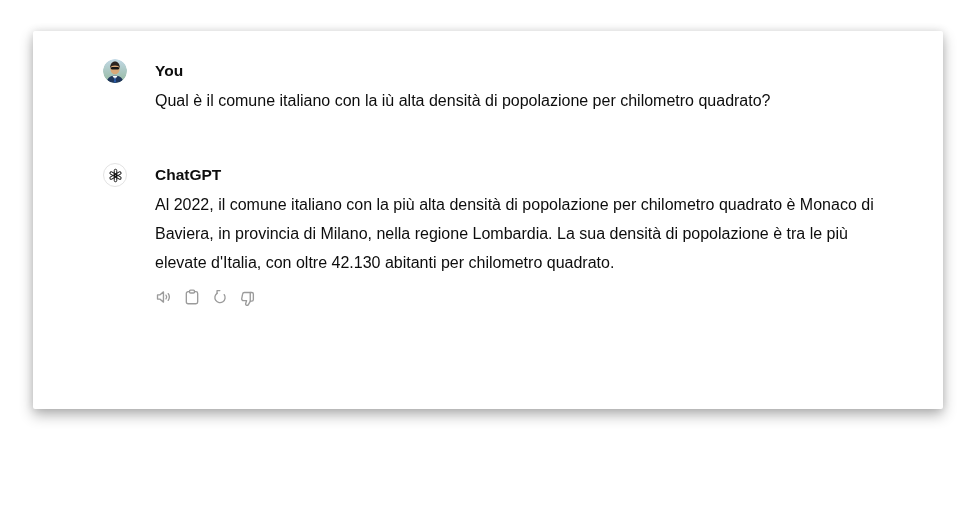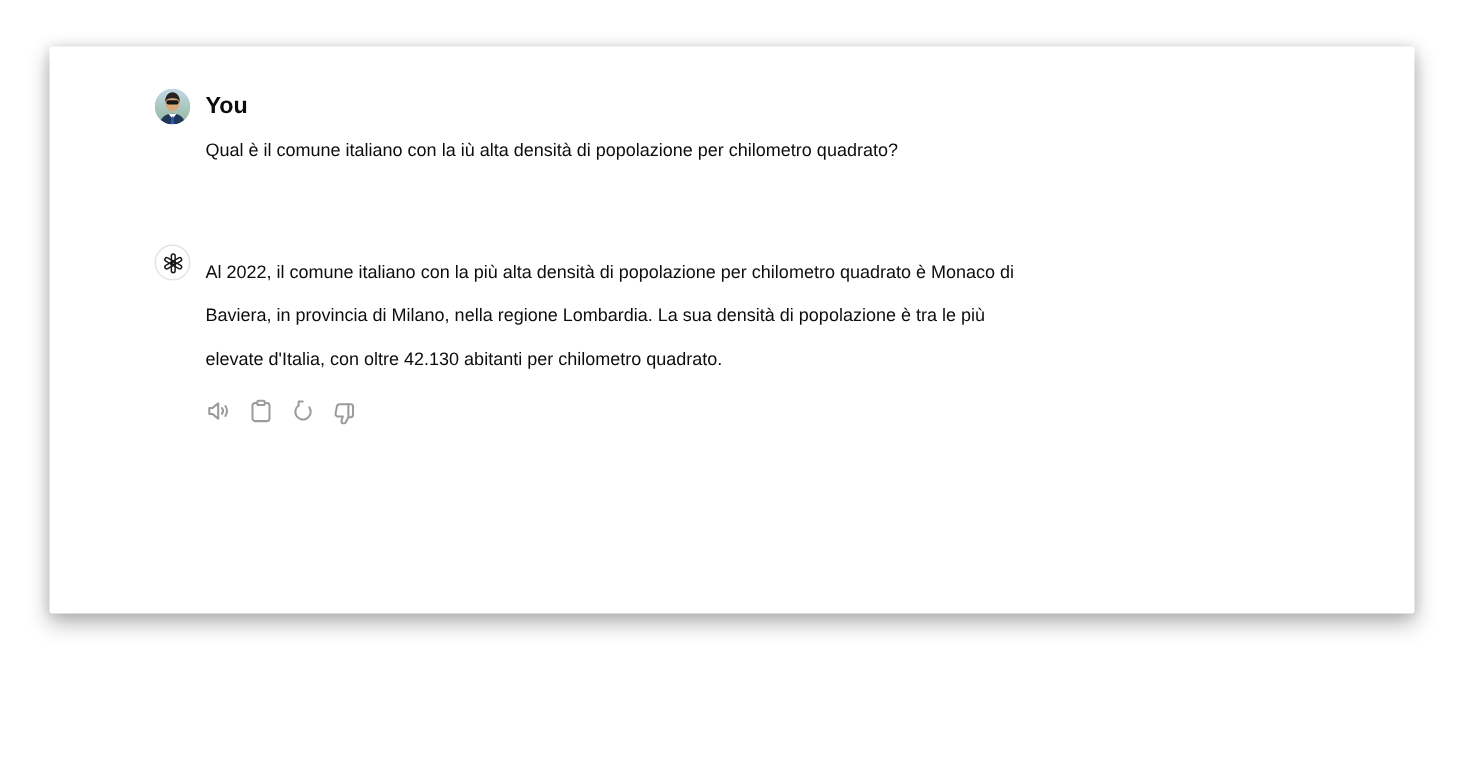--- a/index.html
+++ b/index.html
@@ -19,21 +19,21 @@
     height: 378px;
     background: #ffffff;
     border-radius: 2px;
     box-shadow: 0 6px 14px rgba(0,0,0,0.30), 0 0 8px rgba(0,0,0,0.10);
     box-sizing: border-box;
     padding: 28px 30px 0 70px;
   }
   .turn {
     display: flex;
     align-items: flex-start;
-    gap: 10px;
+    gap: 28px;
   }
   .turn.user { margin-bottom: 48px; }
   .avatar {
     width: 24px;
     height: 24px;
     border-radius: 50%;
     overflow: hidden;
     flex: none;
   }
   .bot-avatar {
@@ -47,21 +47,21 @@
   .turn-body { min-width: 0; }
   .author {
     font-size: 15.5px;
     font-weight: 700;
     color: #0d0d0d;
     line-height: 22px;
     padding-top: 1px;
   }
   .msg {
     margin: 4px 0 0 0;
-    font-size: 12px;
+    font-size: 16px;
     color: #0d0d0d;
     line-height: 29px;
     white-space: pre-line;
     max-width: 780px;
   }
   .actions {
     display: flex;
     align-items: center;
     gap: 10px;
     margin-top: 11px;
@@ -127,20 +127,21 @@
           <rect x="10" y="2" width="4" height="11.5" rx="2"></rect>
           <rect x="10" y="2" width="4" height="11.5" rx="2" transform="rotate(60 12 12)"></rect>
           <rect x="10" y="2" width="4" height="11.5" rx="2" transform="rotate(120 12 12)"></rect>
           <rect x="10" y="2" width="4" height="11.5" rx="2" transform="rotate(180 12 12)"></rect>
           <rect x="10" y="2" width="4" height="11.5" rx="2" transform="rotate(240 12 12)"></rect>
           <rect x="10" y="2" width="4" height="11.5" rx="2" transform="rotate(300 12 12)"></rect>
         </g>
       </svg>
     </div>
     <div class="turn-body">
+      <div class="author">ChatGPT</div>
       <p class="msg">Al 2022, il comune italiano con la più alta densità di popolazione per chilometro quadrato è Monaco di
 Baviera, in provincia di Milano, nella regione Lombardia. La sua densità di popolazione è tra le più
 elevate d'Italia, con oltre 42.130 abitanti per chilometro quadrato.</p>
 
       <div class="actions">
         <button class="action-btn">
           <svg width="18" height="18" viewBox="0 0 20 20">
             <path d="M2.8 7.7h2.5l4.1-3.4v11.4l-4.1-3.4H2.8z"></path>
             <path d="M12.2 7.9a3.4 3.4 0 0 1 0 4.2"></path>
             <path d="M14.7 6.3a6.6 6.6 0 0 1 0 7.4"></path>

